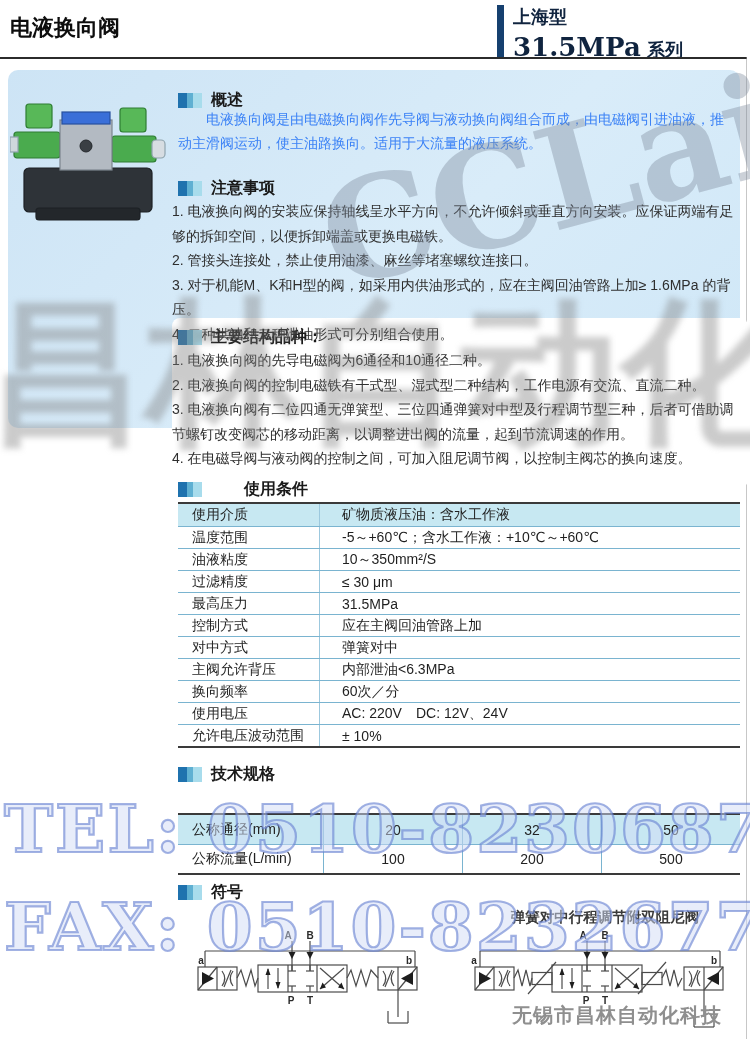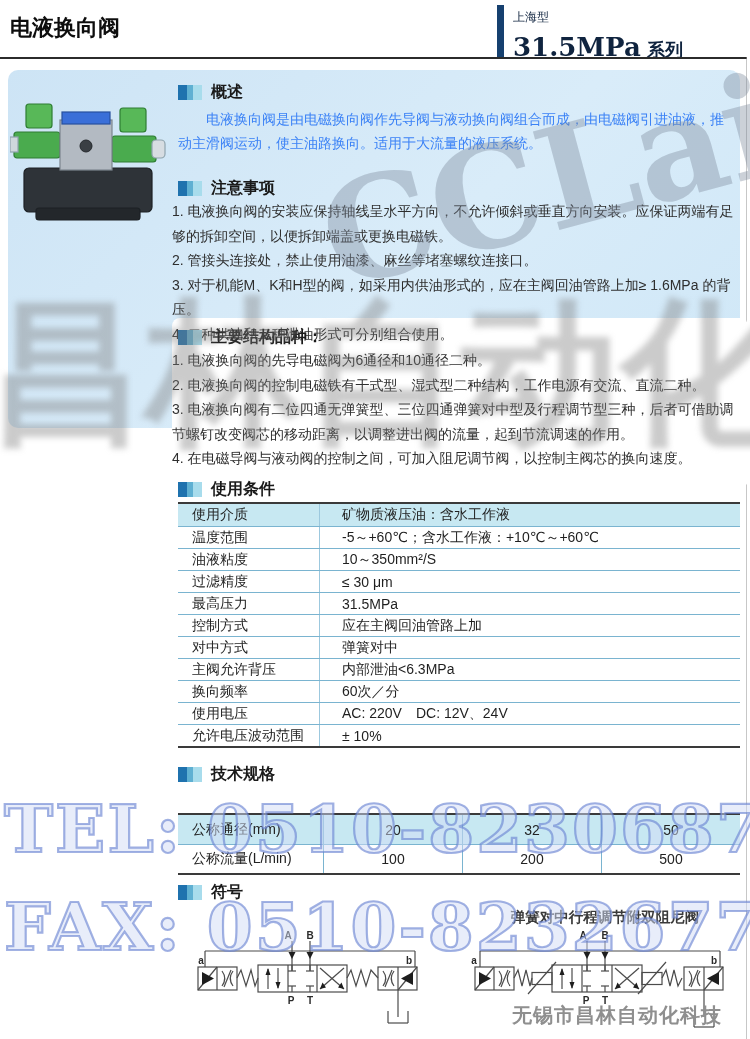--- a/index.html
+++ b/index.html
@@ -6,21 +6,21 @@
   html,body { background:#fff; }
   .page {
     position:relative; width:750px; height:1039px; background:#ffffff;
     font-family:"Liberation Sans","DejaVu Sans",sans-serif; overflow:hidden; color:#222;
   }
   
   .page-title { position:absolute; left:10px; top:13px; font-size:22px; font-weight:bold; color:#0d0d0d; }
   .series { position:absolute; left:497px; top:5px; display:flex; }
   .series-bar { width:7px; height:53px; background:#16406f; margin-right:9px; }
   .series-text { font-family:"DejaVu Serif","Liberation Serif",serif; color:#10243f; }
-  .series-line1 { font-size:12px; font-weight:normal; line-height:24px; }
+  .series-line1 { font-size:18px; font-weight:bold; line-height:24px; }
   .series-line2 { font-size:18px; font-weight:bold; line-height:37px; }
   .series-line2 .mpa { font-size:26px; }
   .header-rule { position:absolute; left:0; top:57px; width:747px; height:2px; background:#2b2b2b; }
   .right-rule { position:absolute; left:746px; top:57px; width:1px; height:982px; background:#999; opacity:.55; }
 
   
   .blue-panel { position:absolute; left:8px; top:70px; width:732px; height:358px; border-radius:10px;
     background:linear-gradient(135deg,#cde4f5 0%,#d9ecf9 55%,#cfe7f7 100%); }
   .white-box { position:absolute; left:172px; top:318px; width:576px; height:170px; background:#fff; border-radius:8px; }
 
@@ -98,21 +98,21 @@
     <rect x="16" y="14" width="26" height="24" rx="3" style="fill:#58b858; stroke:#2e7d32;"></rect>
     <rect x="0" y="47" width="8" height="15" style="fill:#cfd8dc; stroke:#90a4ae;"></rect>
     <rect x="102" y="46" width="44" height="26" rx="3" style="fill:#4aab4e; stroke:#2e7d32;"></rect>
     <rect x="110" y="18" width="26" height="24" rx="3" style="fill:#58b858; stroke:#2e7d32;"></rect>
     <rect x="142" y="50" width="13" height="18" rx="4" style="fill:#d7dde2; stroke:#90a4ae;"></rect>
     <rect x="50" y="30" width="52" height="50" style="fill:#b3bac2; stroke:#7c858e;"></rect>
     <rect x="52" y="22" width="48" height="12" style="fill:#3a6fd8; stroke:#27509e;"></rect>
     <circle cx="76" cy="56" r="6" style="fill:#3a3f44; stroke:#25292d;"></circle>
   </svg>
 
-  <div class="sec-head" style="left:178px; top:82px;">
+  <div class="sec-head" style="left:178px; top:90px;">
     <span class="sec-marker"></span>
     <span class="sec-title">概述</span>
   </div>
   <div class="overview-body">电液换向阀是由电磁换向阀作先导阀与液动换向阀组合而成，由电磁阀引进油液，推动主滑阀运动，使主油路换向。适用于大流量的液压系统。</div>
 
   <div class="sec-head" style="left:178px; top:178px;">
     <span class="sec-marker"></span>
     <span class="sec-title">注意事项</span>
   </div>
   <div class="list-block" style="left:172px; top:199px; width:568px;">
@@ -126,21 +126,21 @@
     <span class="sec-marker"></span>
     <span class="sec-title">主要结构品种：</span>
   </div>
   <div class="list-block" style="left:172px; top:348px; width:572px;">
     <p>1. 电液换向阀的先导电磁阀为6通径和10通径二种。</p>
     <p>2. 电液换向阀的控制电磁铁有干式型、湿式型二种结构，工作电源有交流、直流二种。</p>
     <p>3. 电液换向阀有二位四通无弹簧型、三位四通弹簧对中型及行程调节型三种，后者可借助调节螺钉改变阀芯的移动距离，以调整进出阀的流量，起到节流调速的作用。</p>
     <p>4. 在电磁导阀与液动阀的控制之间，可加入阻尼调节阀，以控制主阀芯的换向速度。</p>
   </div>
 
-  <div class="sec-head" style="left:178px; top:479px;">
+  <div class="sec-head" style="left:178px; top:479px;gap:33px;">
     <span class="sec-marker"></span>
     <span class="sec-title">使用条件</span>
   </div>
   <div class="cond-table">
     <div class="cond-row hl">
       <div class="cond-label">使用介质</div>
       <div class="cond-value">矿物质液压油：含水工作液</div>
     </div>
     <div class="cond-row">
       <div class="cond-label">温度范围</div>

